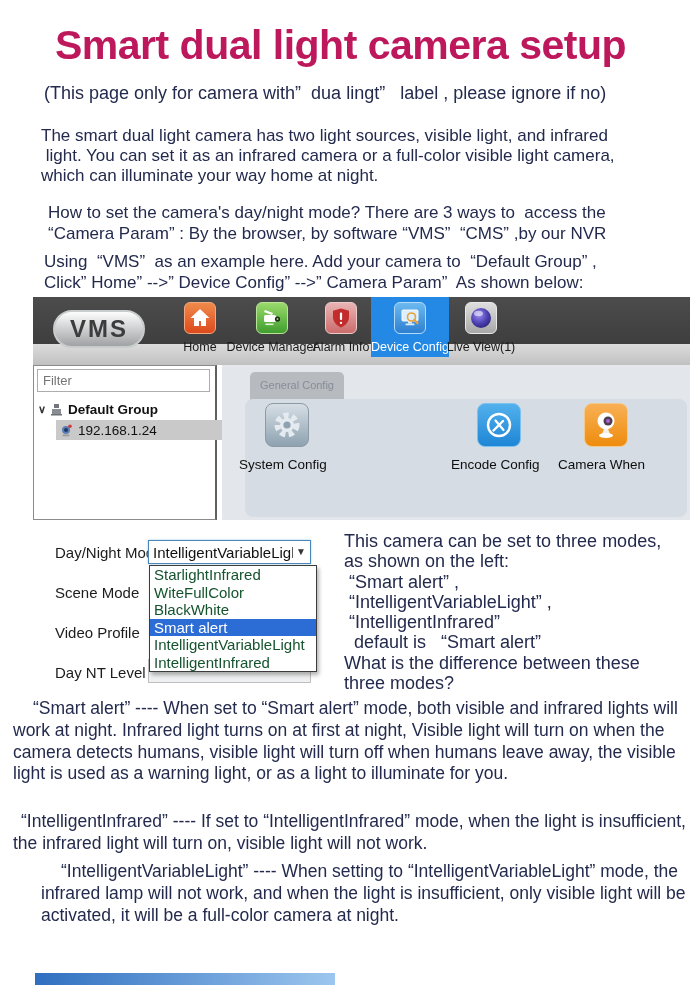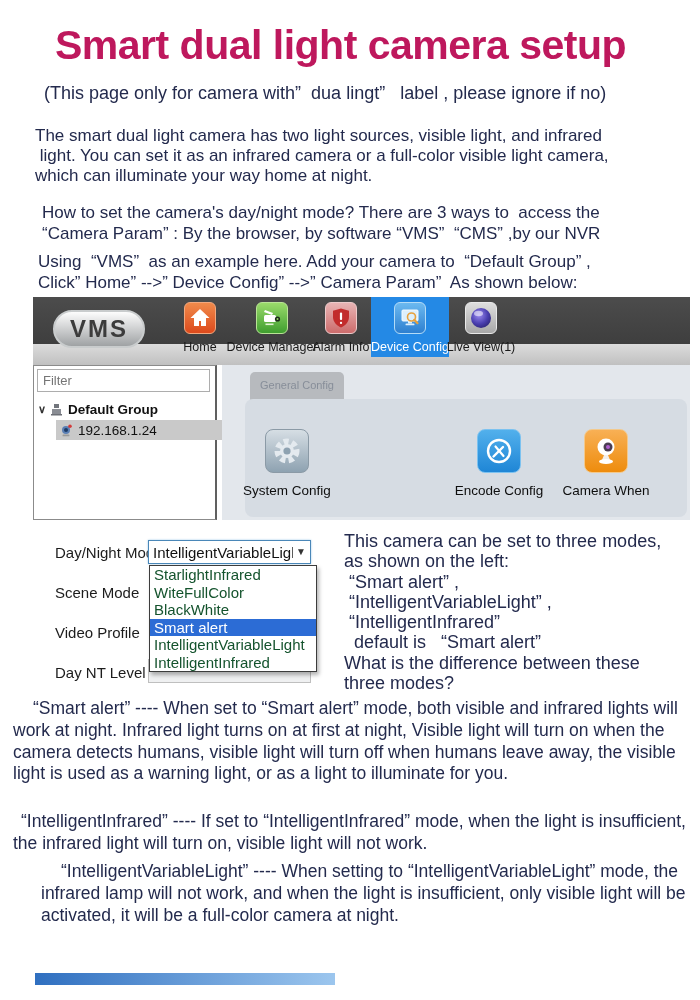--- a/index.html
+++ b/index.html
@@ -8,21 +8,21 @@
     position:relative; width:700px; height:1000px; margin:0 auto;
     background:#fff; overflow:hidden;
     font-family:"Liberation Sans", sans-serif;
     color:#232a4d;
   }
   .abs { position:absolute; }
 
   
   .title { left:35px; top:22px; font-size:41px; font-weight:700; letter-spacing:-0.5px; color:#be185d; white-space:pre;margin-left:20px; }
   .subtitle { left:44px; top:83px; font-size:18px; white-space:pre; }
-  .para { white-space:pre; font-size:17px; line-height:20px; }
+  .para { white-space:pre; font-size:17px; line-height:20px;margin-left:6px; }
   .p1 { left:35px; top:126px; }
   .p2 { left:42px; top:203px; line-height:20.5px; }
   .p3 { left:38px; top:252px; line-height:20.5px; }
 
   
   .vms { left:33px; top:297px; width:657px; height:223px; }
   .toolbar { position:absolute; left:0; top:0; width:657px; height:68px;
     background:linear-gradient(#4c4c4c,#383838); }
   .label-strip { position:absolute; left:0; top:47px; width:657px; height:21px;
     background:linear-gradient(#dcdcdc,#c0c0c0); }
@@ -53,21 +53,21 @@
   .row-device { left:22px; top:54px; width:184px; background:#c9c9c9; }
   .chev { font-size:11px; color:#333; margin-right:4px; }
   .tree-icon { margin-right:5px; display:inline-flex; }
 
   .content { position:absolute; left:189px; top:68px; width:468px; height:155px; background:#e3e7ec; }
   .tab { position:absolute; left:28px; top:7px; width:94px; height:44px;
     background:#b7babe; border-radius:5px 5px 0 0; font-size:11px; color:#878e99;
     text-align:center; line-height:27px; }
   .inner { position:absolute; left:23px; top:34px; width:442px; height:118px;
     background:#d6dce3; border-radius:8px; }
-  .app { position:absolute; top:30px; width:96px; text-align:center; }
+  .app { position:absolute; top:4px; width:96px; }
   .app-icon { width:44px; height:44px; margin:0 auto; border-radius:8px;
     display:flex; align-items:center; justify-content:center; }
   .i-sys { background:linear-gradient(#d6dee4,#8ea2b1); border:1px solid #8b9aa6; }
   .i-net { background:linear-gradient(#dcdfe2,#a6aeb4); border:1px solid #97a0a7; }
   .i-enc { background:linear-gradient(#52b0ec,#1f86d6); border:1px solid #7cc2f0; }
   .i-cam { background:linear-gradient(#f8b055,#ee8c0d); border:1px solid #f3c98c; }
   .app-label { margin-top:10px; font-size:13.5px; color:#0e0e0e; white-space:nowrap; }
 
   
   .set-label { position:absolute; left:55px; font-size:15px; color:#1c1c1c; white-space:nowrap; }

